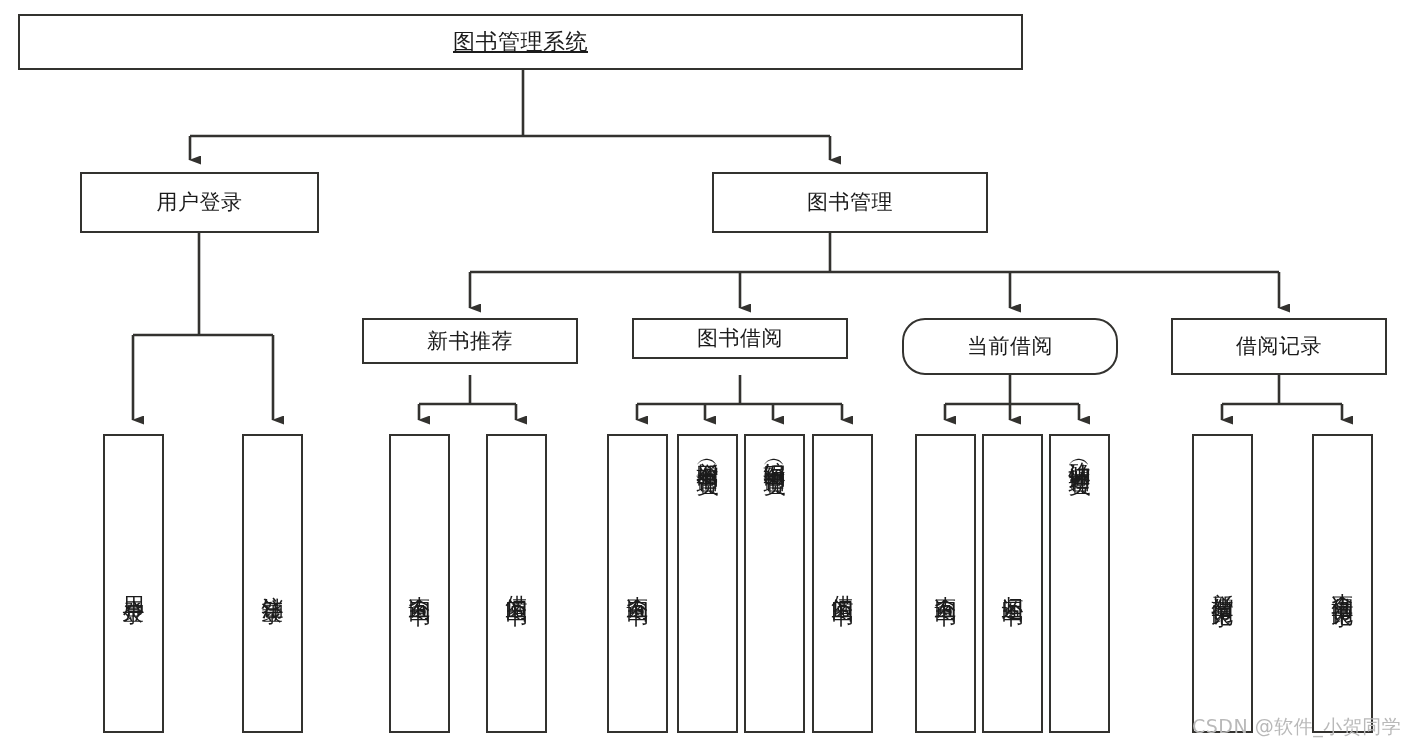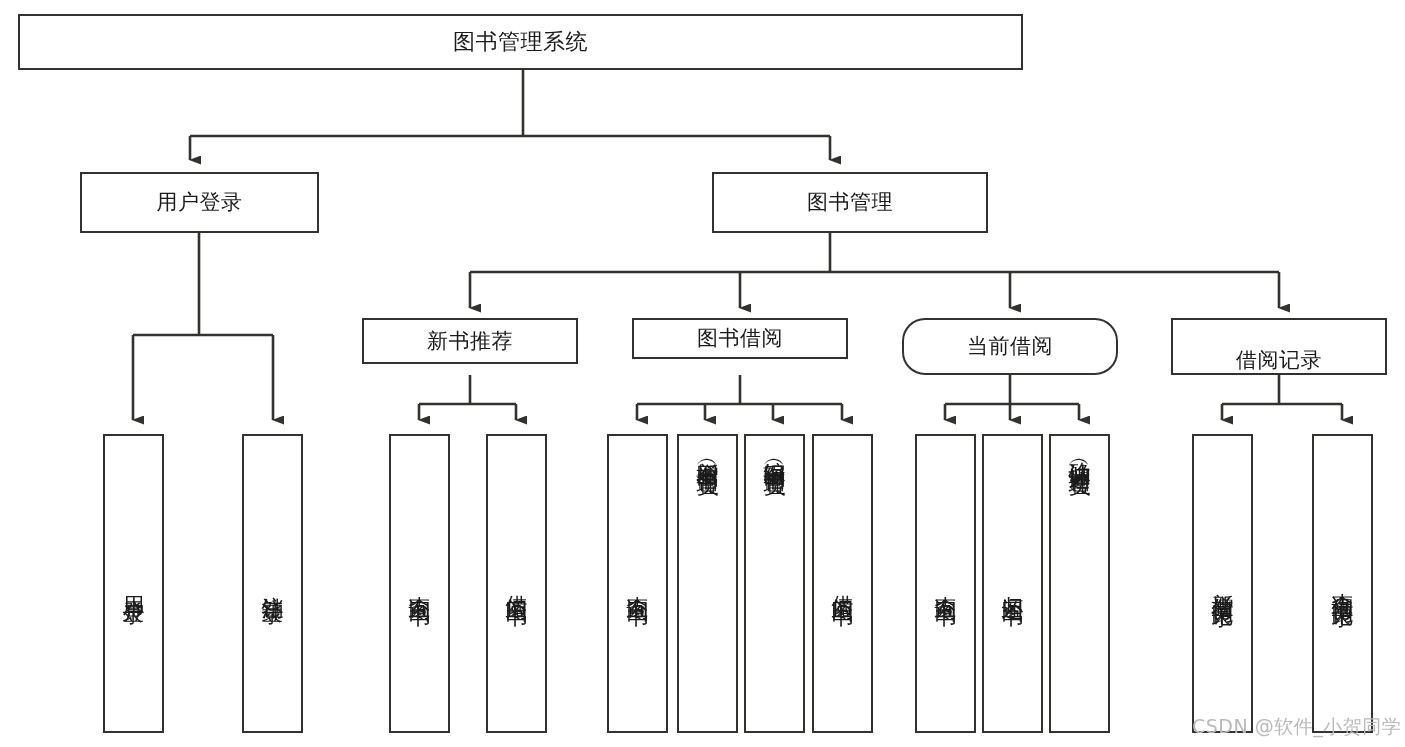--- a/index.html
+++ b/index.html
@@ -144,21 +144,21 @@
       <g>
         <path d="M1279,375 L1279,404"></path>
         <path d="M1222,404 L1342,404"></path>
         <path d="M1222,404 L1222,420" marker-end="url(#arrowhead)"></path>
         <path d="M1342,404 L1342,420" marker-end="url(#arrowhead)"></path>
       </g>
 
     </g>
   </svg>
 
-  <div class="node horiz root" style="left:18px; top:14px; width:1005px; height:56px;">
+  <div class="node horiz root" style="left:18px; top:14px; width:1005px; height:56px;text-decoration:underline;">
     <span class="label">图书管理系统</span>
   </div>
 
   <div class="node horiz" style="left:80px; top:172px; width:239px; height:61px;">
     <span class="label">用户登录</span>
   </div>
 
   <div class="node horiz" style="left:712px; top:172px; width:276px; height:61px;">
     <span class="label">图书管理</span>
   </div>
@@ -168,21 +168,21 @@
   </div>
 
   <div class="node horiz" style="left:632px; top:318px; width:216px; height:41px;">
     <span class="label">图书借阅</span>
   </div>
 
   <div class="node horiz" style="left:902px; top:318px; width:216px; height:57px;border-radius:23px;">
     <span class="label">当前借阅</span>
   </div>
 
-  <div class="node horiz" style="left:1171px; top:318px; width:216px; height:57px;align-items:flex-end;">
+  <div class="node horiz" style="left:1171px; top:318px; width:216px; height:57px;">
     <span class="label">借阅记录</span>
   </div>
 
   <div class="node vert centered" style="left:103px; top:434px; width:61px; height:299px;">
     <span class="label">用户登录</span>
   </div>
 
   <div class="node vert centered" style="left:242px; top:434px; width:61px; height:299px;">
     <span class="label">注销登录</span>
   </div>

